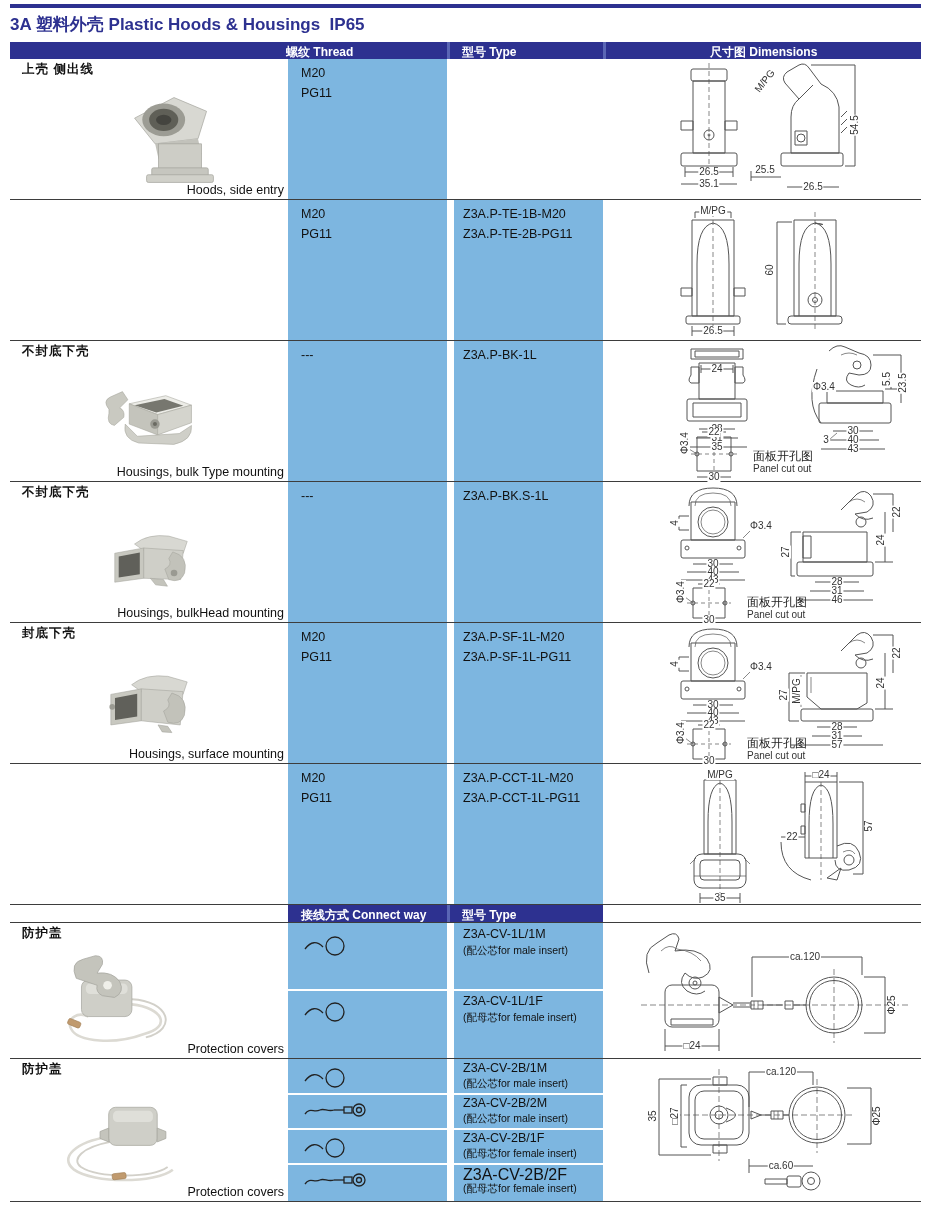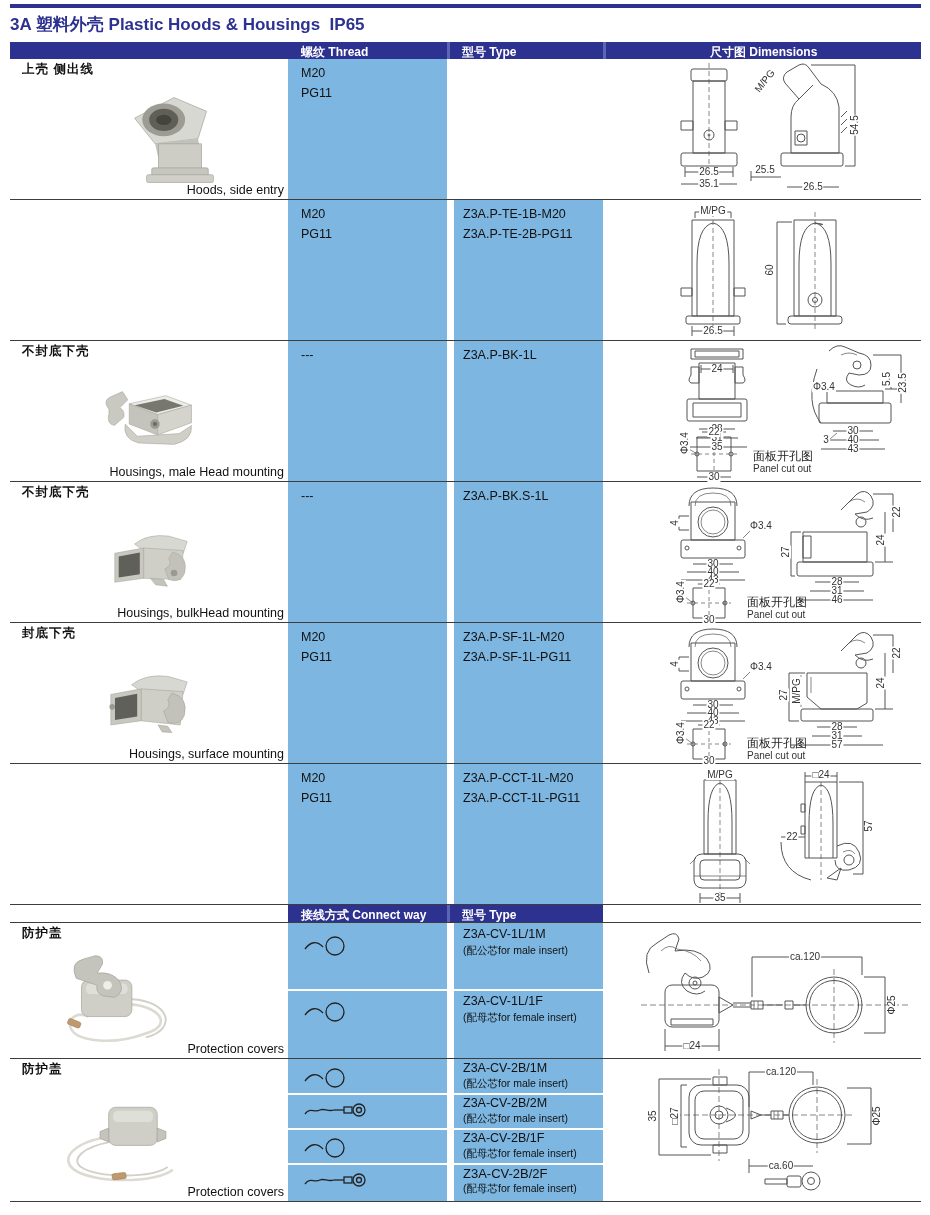--- a/index.html
+++ b/index.html
@@ -40,21 +40,21 @@
 </head>
 <body>
 
 <div class="page">
   <div class="toprule"></div>
   <div class="title">3A 塑料外壳 Plastic Hoods &amp; Housings  IP65</div>
 
   <div class="tbl">
 
     <div class="hband">
-      <span class="hlabel" style="left:291px">螺纹 Thread</span>
+      <span class="hlabel" style="left:276px">螺纹 Thread</span>
       <span class="hlabel" style="left:452px">型号 Type</span>
       <span class="hlabel" style="left:700px">尺寸图 Dimensions</span>
       <span style="position:absolute;left:437px;top:0;width:3px;height:100%;background:#5a66b5"></span>
       <span style="position:absolute;left:593px;top:0;width:3px;height:100%;background:#5a66b5"></span>
     </div>
 
     <div class="row" style="height:140px">
       <div class="cA">
         <div class="cn">上壳 侧出线</div>
         <svg class="photo" style="left:92px;top:22px" width="120" height="112" viewBox="0 0 140 112">
@@ -166,21 +166,21 @@
         <svg class="photo" style="left:80px;top:28px" width="115" height="98" viewBox="0 0 170 110">
           <path d="M28,42 Q18,30 30,24 L48,16 L56,28 L44,40 Q52,44 50,54 L36,66 Q24,64 28,48 Z" fill="#c9c9c1" stroke="#a3a39b" stroke-width="0.8"></path>
           <path d="M58,34 L112,22 L150,36 L100,50 Z" fill="#ececE7" stroke="#a3a39b" stroke-width="0.8"></path>
           <path d="M66,36 L110,27 L138,37 L98,47 Z" fill="#77776f"></path>
           <path d="M58,34 L58,64 L100,80 L100,50 Z" fill="#c4c4bc" stroke="#a3a39b" stroke-width="0.8"></path>
           <path d="M100,50 L150,36 L150,62 L100,80 Z" fill="#d4d4cd" stroke="#a3a39b" stroke-width="0.8"></path>
           <path d="M52,64 Q48,86 72,92 L124,94 Q152,88 150,66 L132,78 L70,82 Z" fill="#cfcfc8" stroke="#a3a39b" stroke-width="0.8"></path>
           <circle cx="96" cy="64" r="7" fill="#9a9a92"></circle>
             <circle cx="96" cy="64" r="3" fill="#6a6a62"></circle>
         </svg>
-        <div class="caption">Housings, male Head mounting</div>
+        <div class="caption">Housings, bulk Type mounting</div>
       </div>
       <div class="cB">
           <div class="pad cellline">
         <div>---</div>
       </div>
         </div>
       <div class="cC">
           <div class="pad cellline">
         <div>Z3A.P-BK-1L</div>
       </div>
@@ -588,21 +588,21 @@
       <div style="position:absolute;left:453px;top:72px;font-size:12.5px">Z3A-CV-2B/1F</div>
       <div style="position:absolute;left:453px;top:88px;font-size:10.5px">(配母芯for female insert)</div>
       <div class="sub-sep" style="top:104px"></div>
       <svg style="position:absolute;left:292px;top:112px" width="72" height="20" viewBox="0 0 72 20" fill="none" stroke="#222" stroke-width="1.3">
         <path d="M3,13 C8,6 12,12 18,9 C22,7 26,11 32,9"></path>
           <line x1="32" y1="9" x2="42" y2="9"></line>
         <rect x="42" y="6" width="8" height="6"></rect>
           <circle cx="57" cy="9" r="6"></circle>
           <circle cx="57" cy="9" r="2.5"></circle>
       </svg>
-      <div style="position:absolute;left:453px;top:107px;font-size:13px">Z3A-CV-2B/2F</div>
+      <div style="position:absolute;left:453px;top:107px;font-size:16px">Z3A-CV-2B/2F</div>
       <div style="position:absolute;left:453px;top:123px;font-size:10.5px">(配母芯for female insert)</div>
       <div class="cD">
         <svg class="dsvg" width="316" height="142" viewBox="0 0 316 142" fill="none" stroke="#555" stroke-width="1">
           <line x1="70" y1="56" x2="250" y2="56" stroke-dasharray="6,3" stroke-width="0.7"></line>
           <line x1="114" y1="10" x2="114" y2="102" stroke-dasharray="6,3" stroke-width="0.7"></line>
           <line x1="212" y1="20" x2="212" y2="94" stroke-dasharray="6,3" stroke-width="0.7"></line>
           <rect x="84" y="26" width="60" height="60" rx="12"></rect>
             <rect x="90" y="32" width="48" height="48" rx="9"></rect>
           <rect x="108" y="18" width="14" height="8"></rect>
             <rect x="108" y="86" width="14" height="8"></rect>

